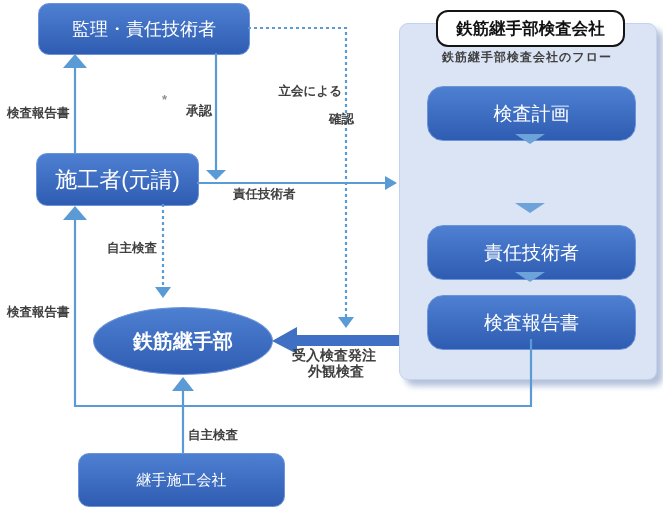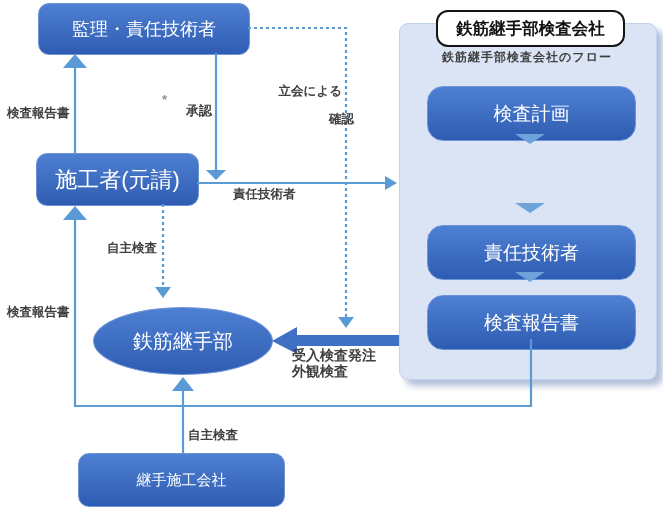--- a/index.html
+++ b/index.html
@@ -10,21 +10,21 @@
   .node{
     position:absolute;display:flex;align-items:center;justify-content:center;
     background:linear-gradient(180deg,var(--node-grad-top) 0%,var(--node-grad-bottom) 100%);
     border:1px solid var(--node-border);border-radius:11px;
     color:#ffffff;z-index:2;
   }
   .ellipse{
     position:absolute;display:flex;align-items:center;justify-content:center;
     background:linear-gradient(180deg,var(--node-grad-top) 0%,var(--node-grad-bottom) 100%);
     border:1px solid var(--node-border);border-radius:50%;
-    color:#ffffff;font-weight:400;z-index:2;text-align:right;
+    color:#ffffff;font-weight:700;z-index:2;text-align:right;
   }
   .panel{
     position:absolute;left:399px;top:23px;width:256px;height:355px;
     background:var(--panel-bg);border:1px solid var(--panel-border);border-radius:9px;
     box-shadow:6px 6px 6px 0 var(--panel-shadow);z-index:1;
   }
   .panel-title{
     position:absolute;left:436px;top:10px;width:185px;height:33px;
     display:flex;align-items:center;justify-content:center;
     background:#ffffff;border:2px solid var(--title-border);border-radius:12px;
@@ -122,16 +122,16 @@
 
   <div class="lbl" style="left:7px;top:106px">検査報告書</div>
   <div class="lbl" style="left:186px;top:104px;font-size:13px">承認</div>
   <div class="lbl" style="left:162px;top:93px;color:#909090;font-size:13px">*</div>
   <div class="lbl" style="left:270px;top:84px;width:72px;text-align:right">立会による</div>
   <div class="lbl" style="left:282px;top:112px;width:72px;text-align:right">確認</div>
   <div class="lbl" style="left:233px;top:187px">責任技術者</div>
   <div class="lbl" style="left:107px;top:241px">自主検査</div>
   <div class="lbl" style="left:7px;top:305px">検査報告書</div>
   <div class="lbl" style="left:292px;top:347px;font-size:14px">受入検査発注</div>
-  <div class="lbl" style="left:292px;top:363px;font-size:14px">外観検査</div>
+  <div class="lbl" style="left:308px;top:363px;font-size:14px">外観検査</div>
   <div class="lbl" style="left:188px;top:428px">自主検査</div>
 
 </div>
 
 </body></html>

